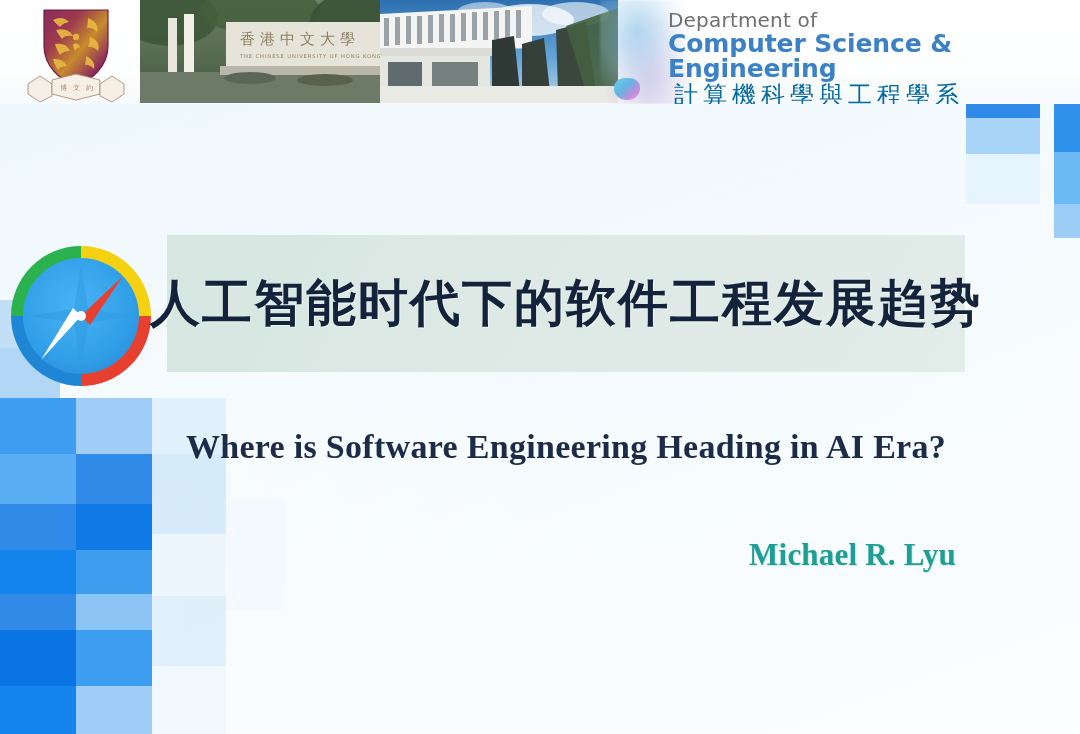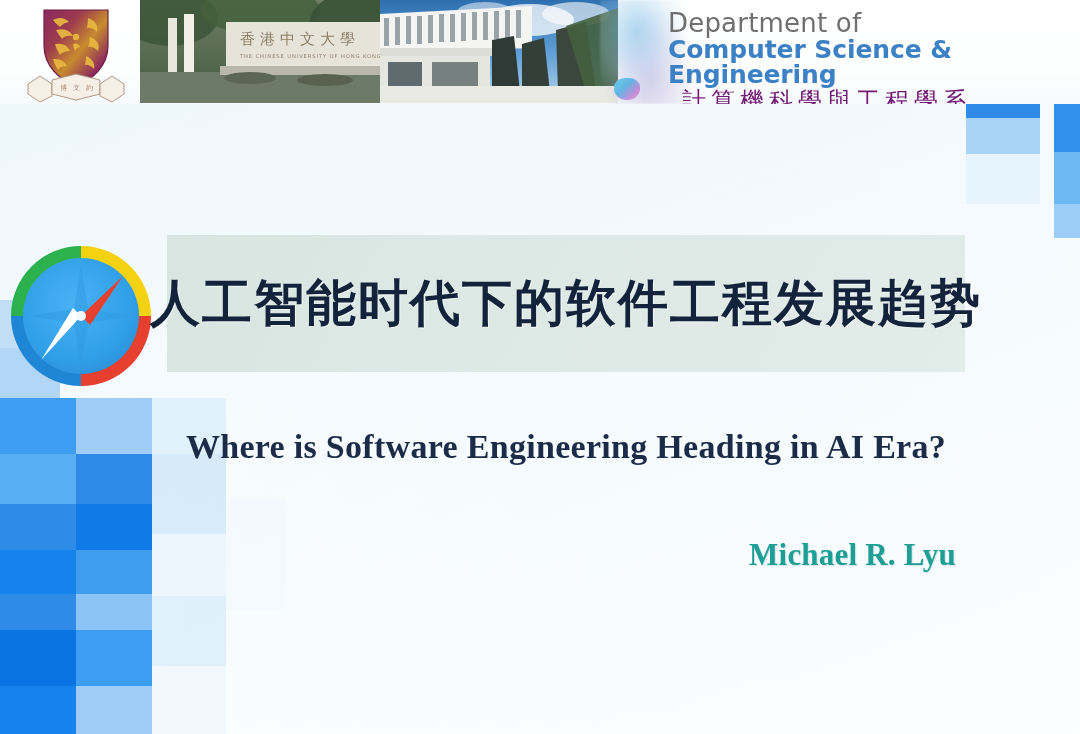--- a/index.html
+++ b/index.html
@@ -67,39 +67,39 @@
   .photo-bldg { left: 240px; width: 238px; }
 
   
   .dept {
     position: absolute;
     left: 668px; top: 6px;
     width: 412px;
     line-height: 1;
   }
   .dept-line1 {
-    font-size: 26px;
+    font-size: 20px;
     color: #6f6f6f;
     letter-spacing: 0.2px;
     margin: 4px 0 1px 0;
     font-family: "DejaVu Sans", sans-serif;
   }
   .dept-line2 {
     font-size: 25px;
     font-weight: bold;
     color: #3c81c6;
     letter-spacing: -0.1px;
     margin: 0 0 2px 0;
     font-family: "DejaVu Sans", sans-serif;
   }
   .dept-line3 {
     font-size: 24px;
-    color: #701a75;
+    color: #0369a1;
     letter-spacing: 5px;
-    margin-left: 14px;
+    margin-left: 6px;
     font-family: "DejaVu Sans", sans-serif;
   }
   .dept-bg-art {
     position: absolute;
     left: 600px; top: 0;
     width: 90px; height: 104px;
     background:
       radial-gradient(ellipse at 40% 30%, rgba(120,190,230,0.55) 0%, rgba(180,215,240,0.25) 45%, rgba(255,255,255,0) 70%),
       radial-gradient(ellipse at 55% 75%, rgba(150,120,200,0.35) 0%, rgba(255,255,255,0) 65%);
     filter: blur(1px);

